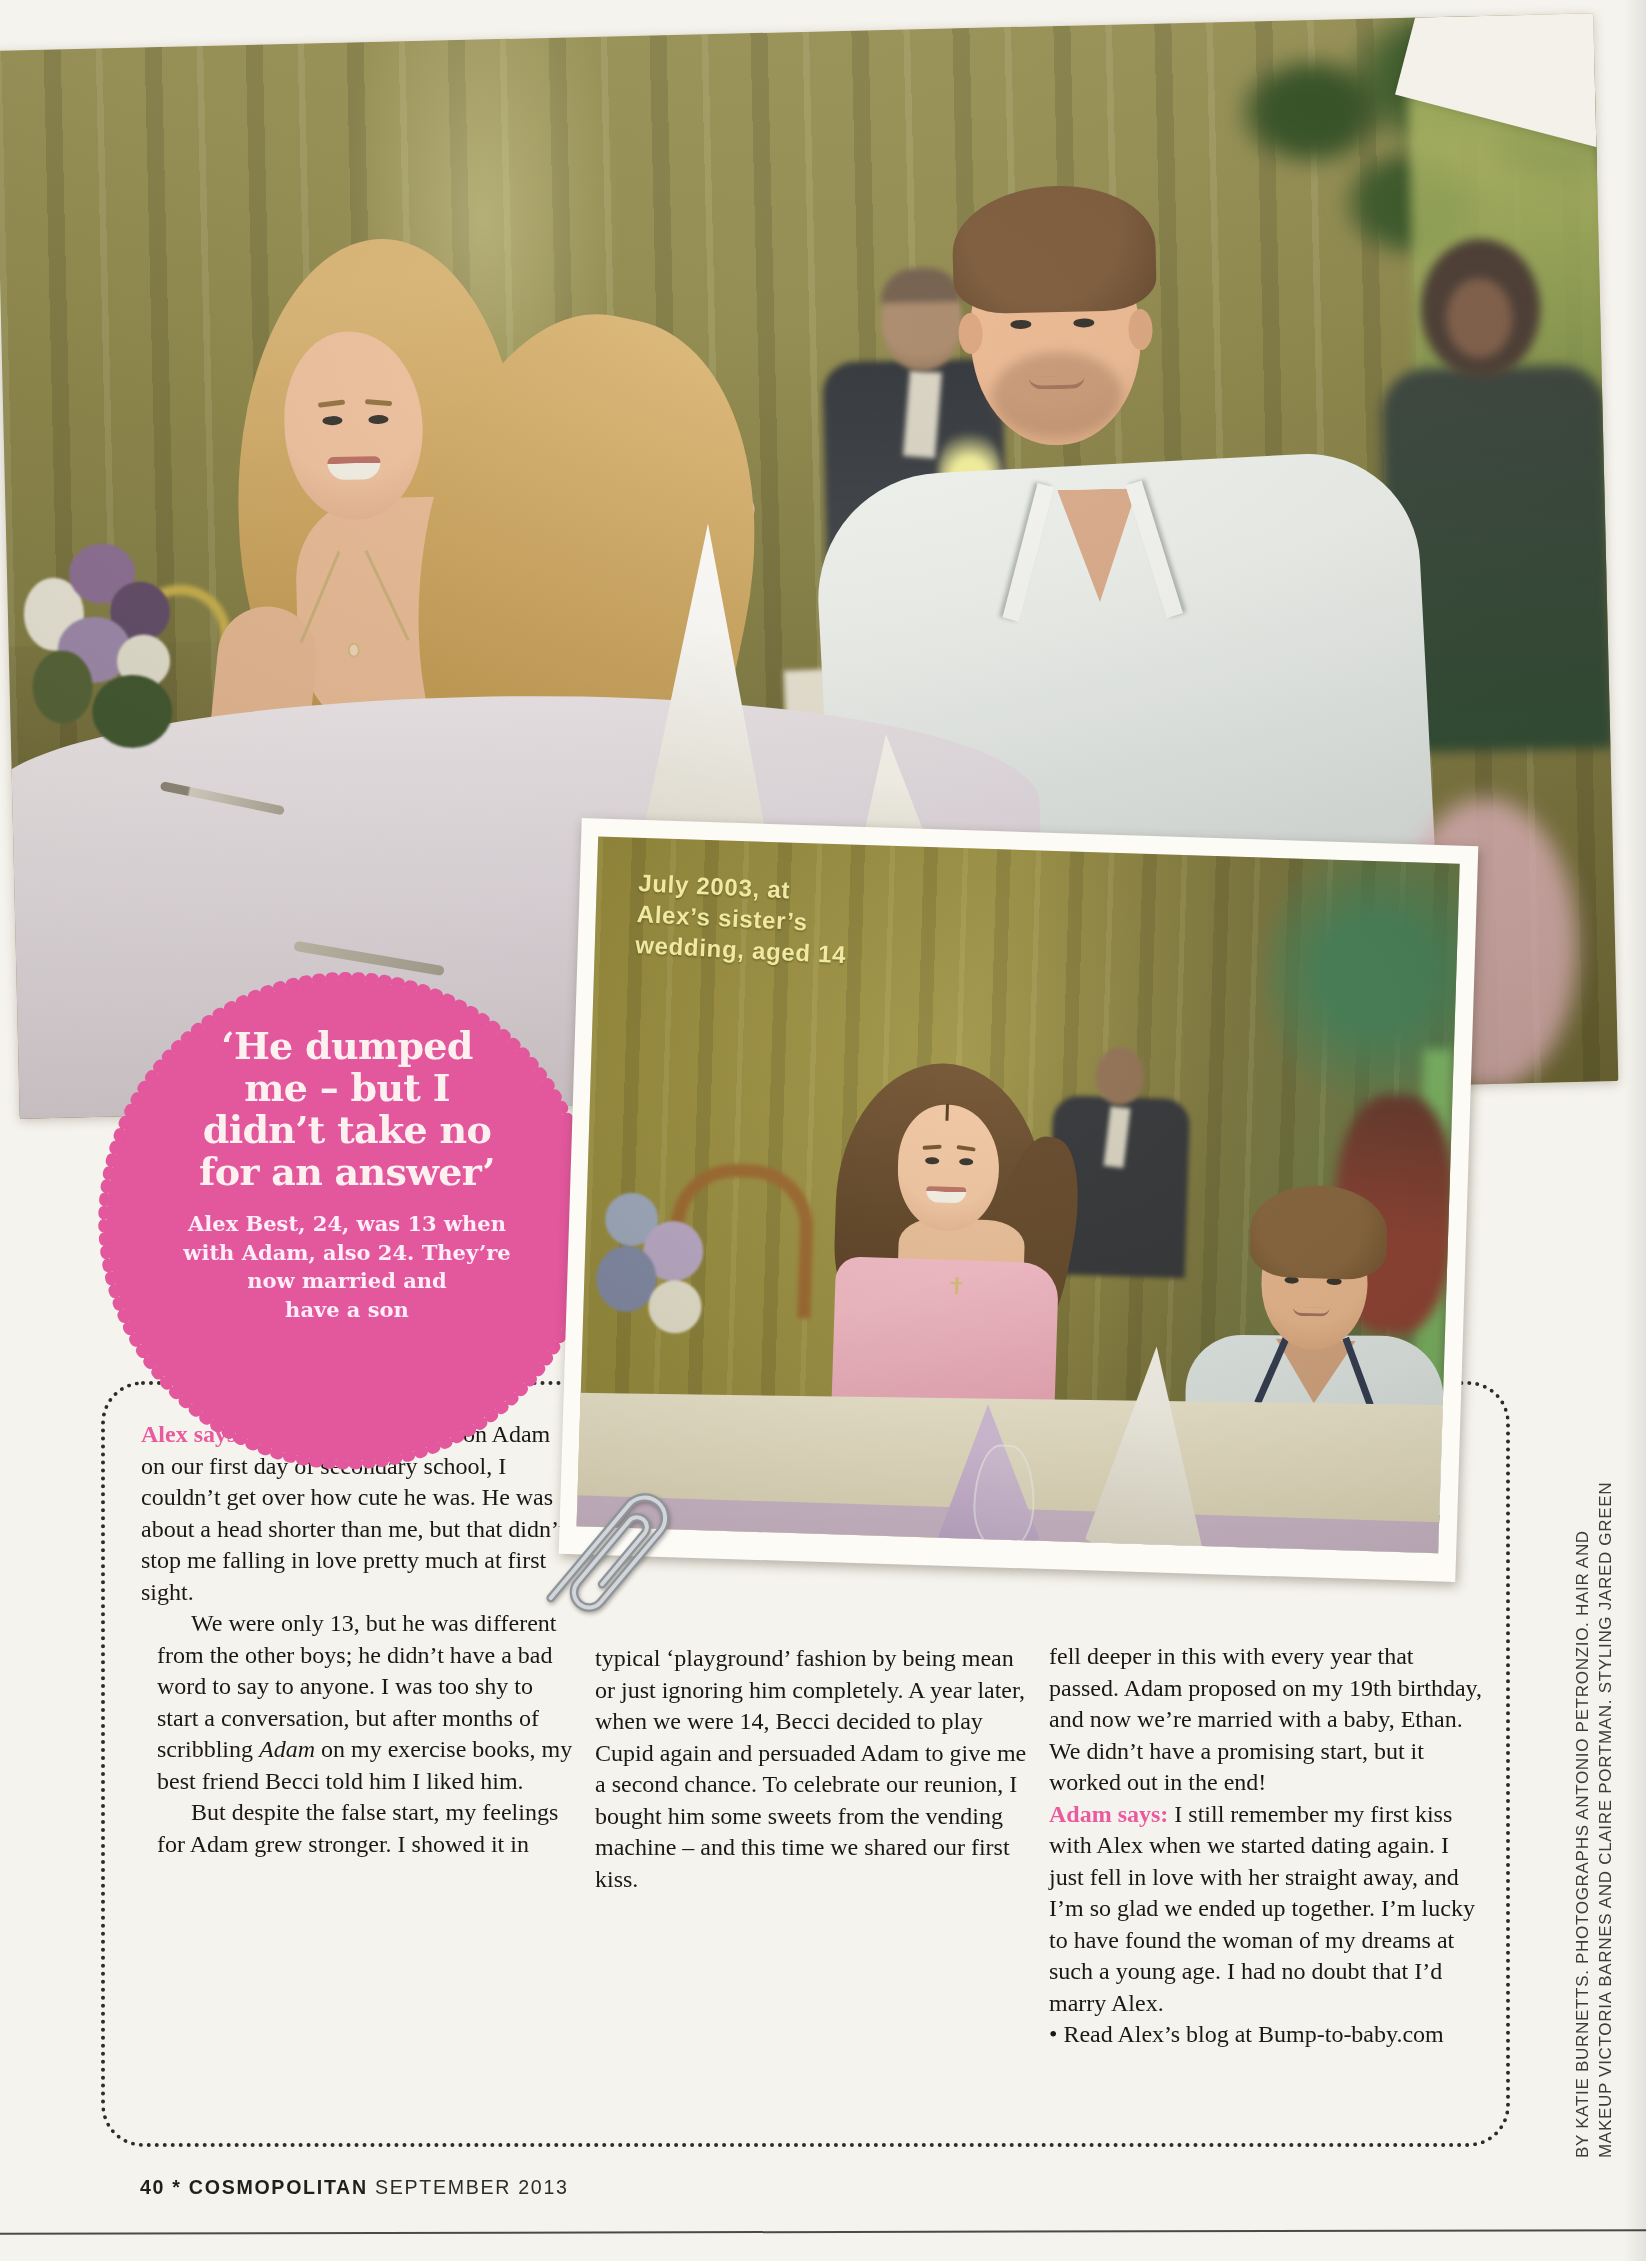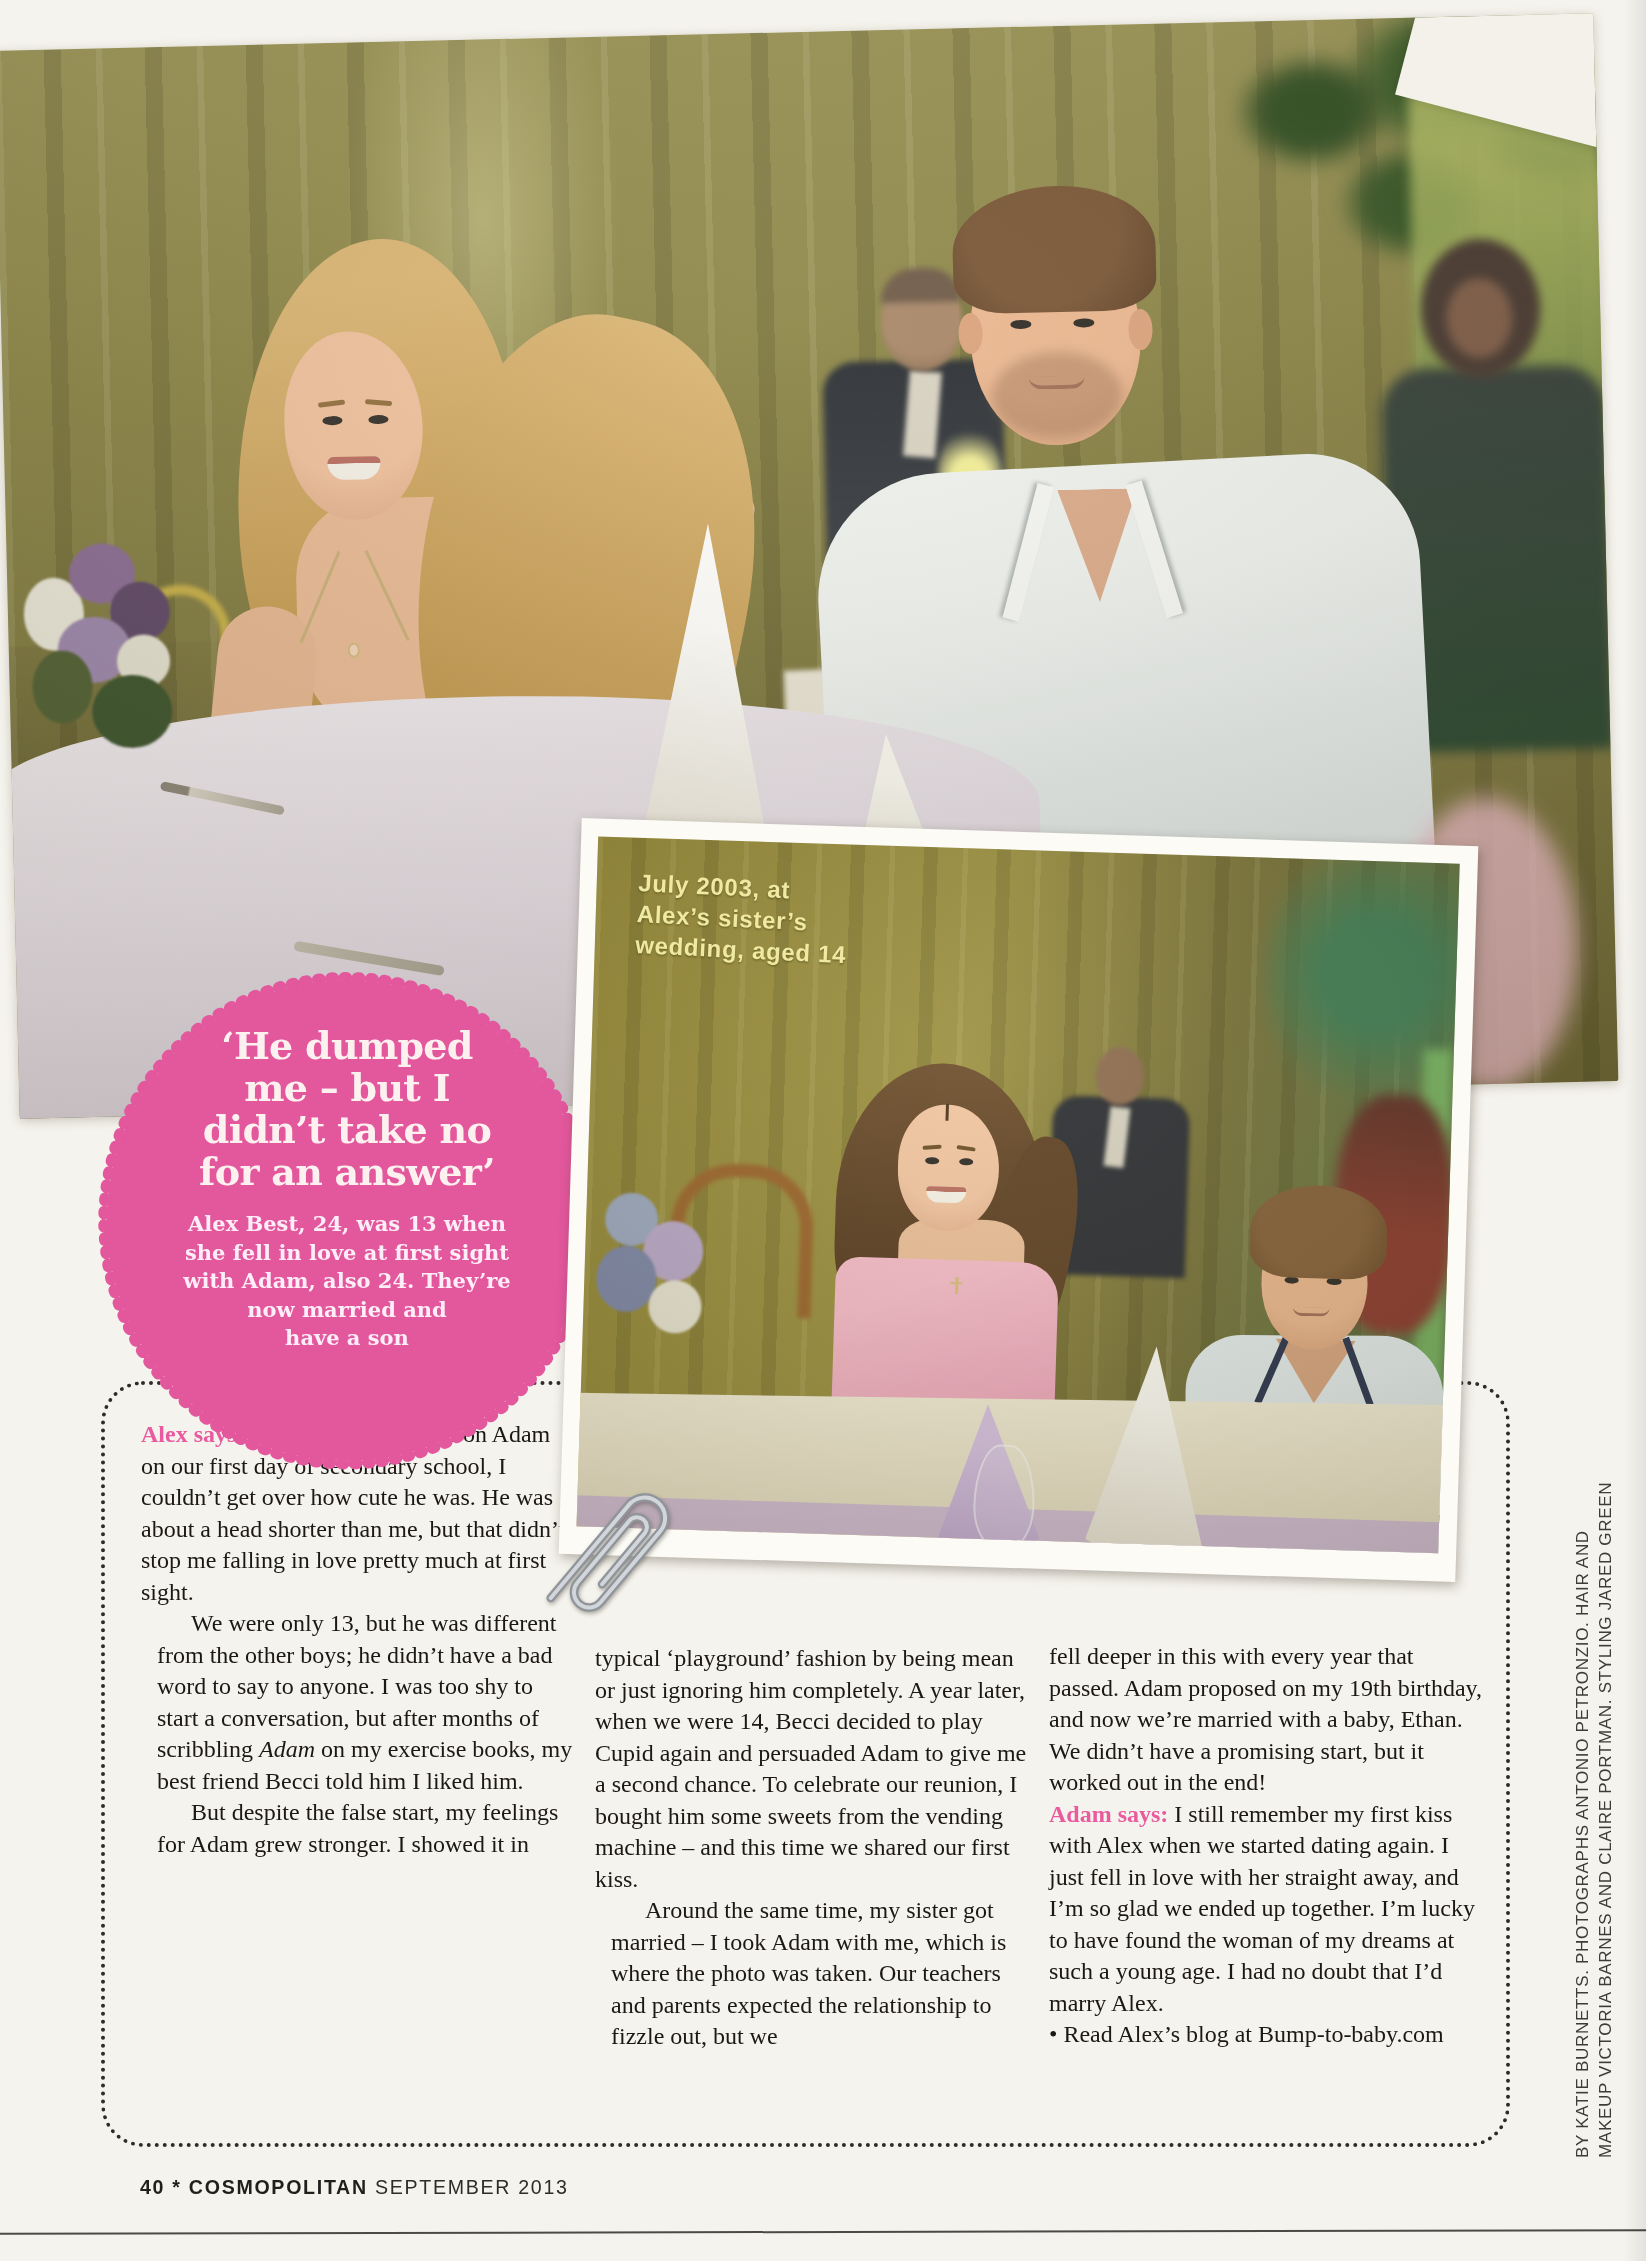--- a/index.html
+++ b/index.html
@@ -336,21 +336,20 @@
   </svg>
   <div class="badge-text" data-name="badge-text">
     <div class="badge-title" data-name="pull-quote-title">
       <div data-name="quote-line">‘He dumped</div>
       <div data-name="quote-line">me – but I</div>
       <div data-name="quote-line">didn’t take no</div>
       <div data-name="quote-line">for an answer’</div>
     </div>
     <div class="badge-sub" data-name="pull-quote-subtitle">
       <div data-name="subtitle-line">Alex Best, 24, was 13 when</div>
-      <div data-name="subtitle-line">she fell in love at first sight</div>
       <div data-name="subtitle-line">with Adam, also 24. They’re</div>
       <div data-name="subtitle-line">now married and</div>
       <div data-name="subtitle-line">have a son</div>
     </div>
   </div>
 </div>
 
 <div class="inset" data-name="inset-photo-2003">
   <div class="inset-photo" data-name="inset-photo-area">
     <div class="inset-folds" data-name="inset-wall"></div>
@@ -420,21 +419,20 @@
 </svg>
 
 <div class="textbox" data-name="article-box">
   <div class="col col1" data-name="article-column-1">
     <p data-name="paragraph"><span class="says" data-name="alex-says-label">Alex says: </span><span data-name="body-text">When I first laid eyes on Adam on our first day of secondary school, I couldn’t get over how cute he was. He was about a head shorter than me, but that didn’t stop me falling in love pretty much at first sight.</span></p>
     <p class="ind" data-name="paragraph"><span data-name="body-text">We were only 13, but he was different from the other boys; he didn’t have a bad word to say to anyone. I was too shy to start a conversation, but after months of scribbling </span><i data-name="body-text-italic">Adam</i><span data-name="body-text"> on my exercise books, my best friend Becci told him I liked him.</span></p>
     <p class="ind" data-name="paragraph">But despite the false start, my feelings for Adam grew stronger. I showed it in</p>
   </div>
   <div class="col col2" data-name="article-column-2">
     <p data-name="paragraph">typical ‘playground’ fashion by being mean or just ignoring him completely. A year later, when we were 14, Becci decided to play Cupid again and persuaded Adam to give me a second chance. To celebrate our reunion, I bought him some sweets from the vending machine – and this time we shared our first kiss.</p>
-    <p class="ind" data-name="paragraph">Around the same time, my sister got married – I took Adam with me, which is where the photo was taken. Our teachers and parents expected the relationship to fizzle out, but we</p>
   </div>
   <div class="col col3" data-name="article-column-3">
     <p data-name="paragraph">fell deeper in this with every year that passed. Adam proposed on my 19th birthday, and now we’re married with a baby, Ethan. We didn’t have a promising start, but it worked out in the end!</p>
     <p data-name="paragraph"><span class="says" data-name="adam-says-label">Adam says: </span><span data-name="body-text">I still remember my first kiss with Alex when we started dating again. I just fell in love with her straight away, and I’m so glad we ended up together. I’m lucky to have found the woman of my dreams at such a young age. I had no doubt that I’d marry Alex.</span></p>
     <p data-name="paragraph">• Read Alex’s blog at Bump-to-baby.com</p>
   </div>
 </div>
 
 <div class="credits" data-name="photo-credits">
   <div data-name="credits-line">BY KATIE BURNETTS. PHOTOGRAPHS ANTONIO PETRONZIO. HAIR AND</div>

